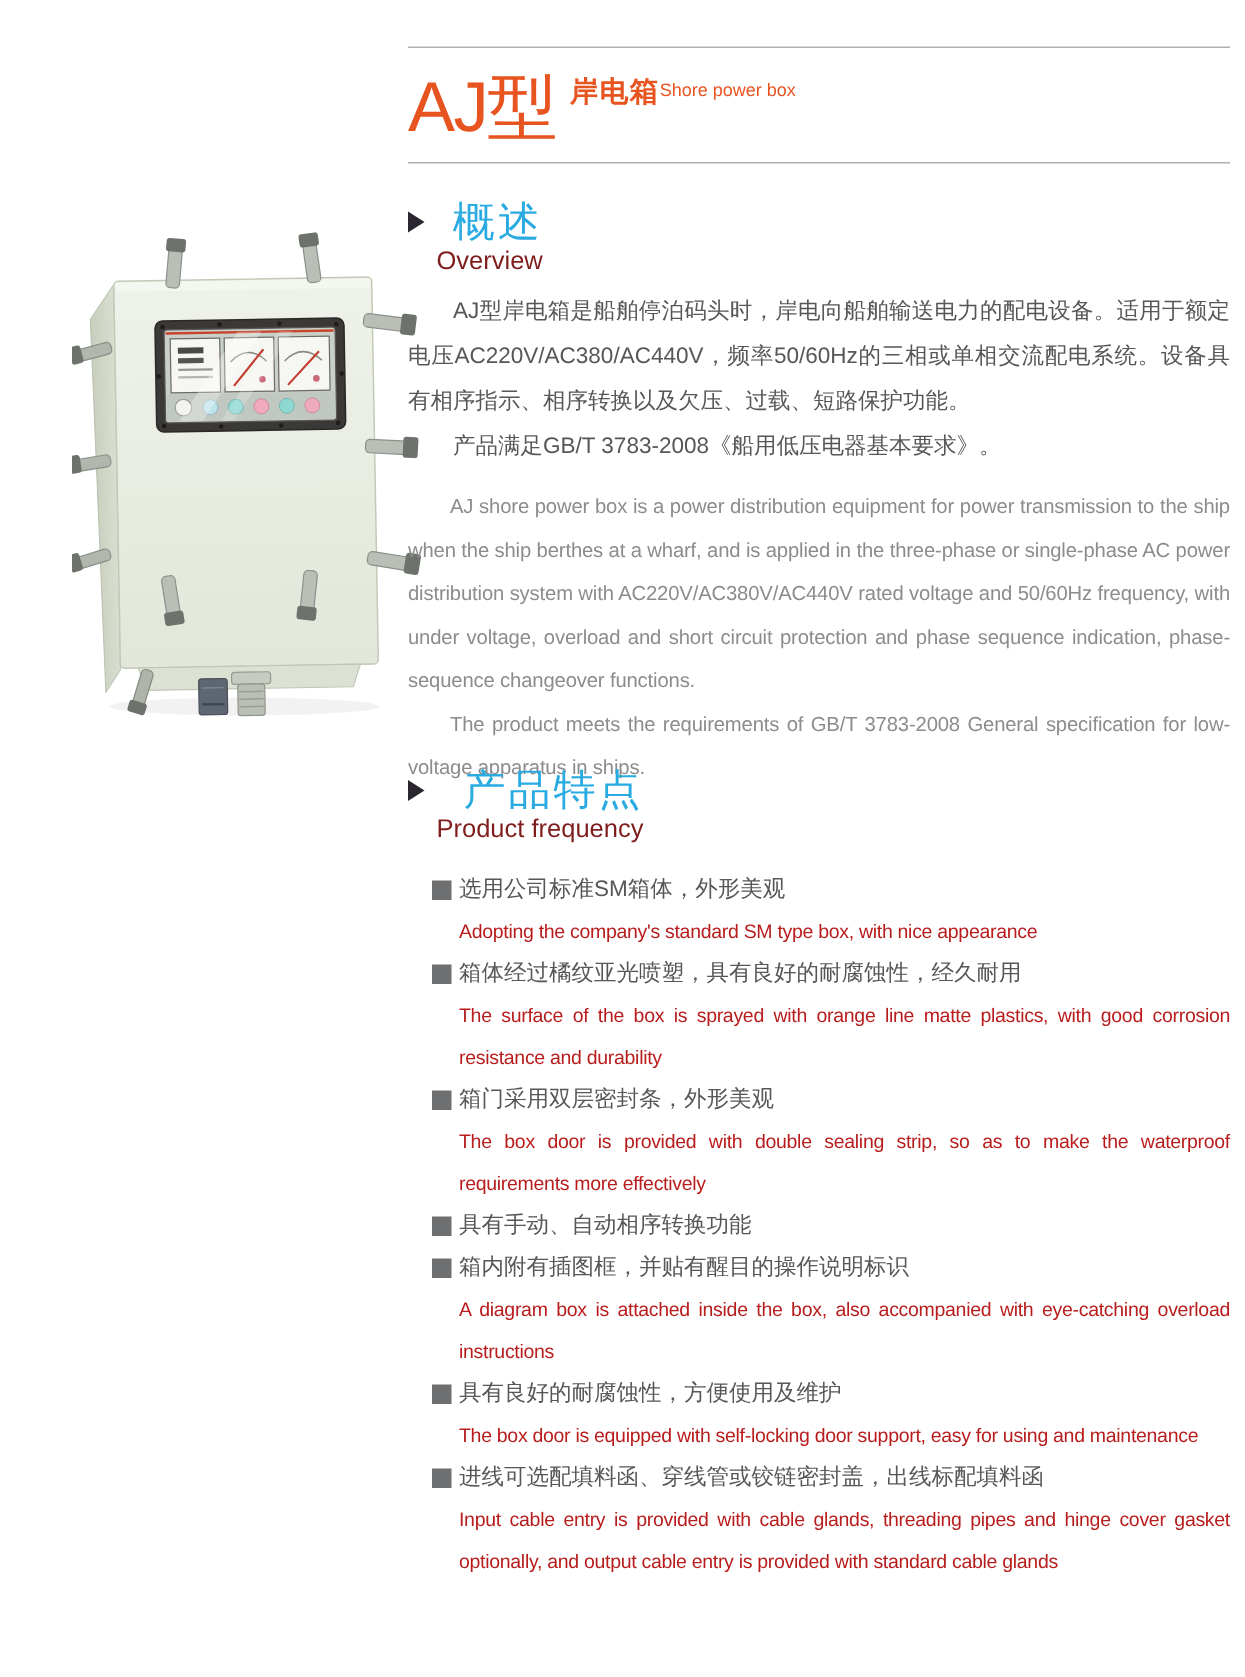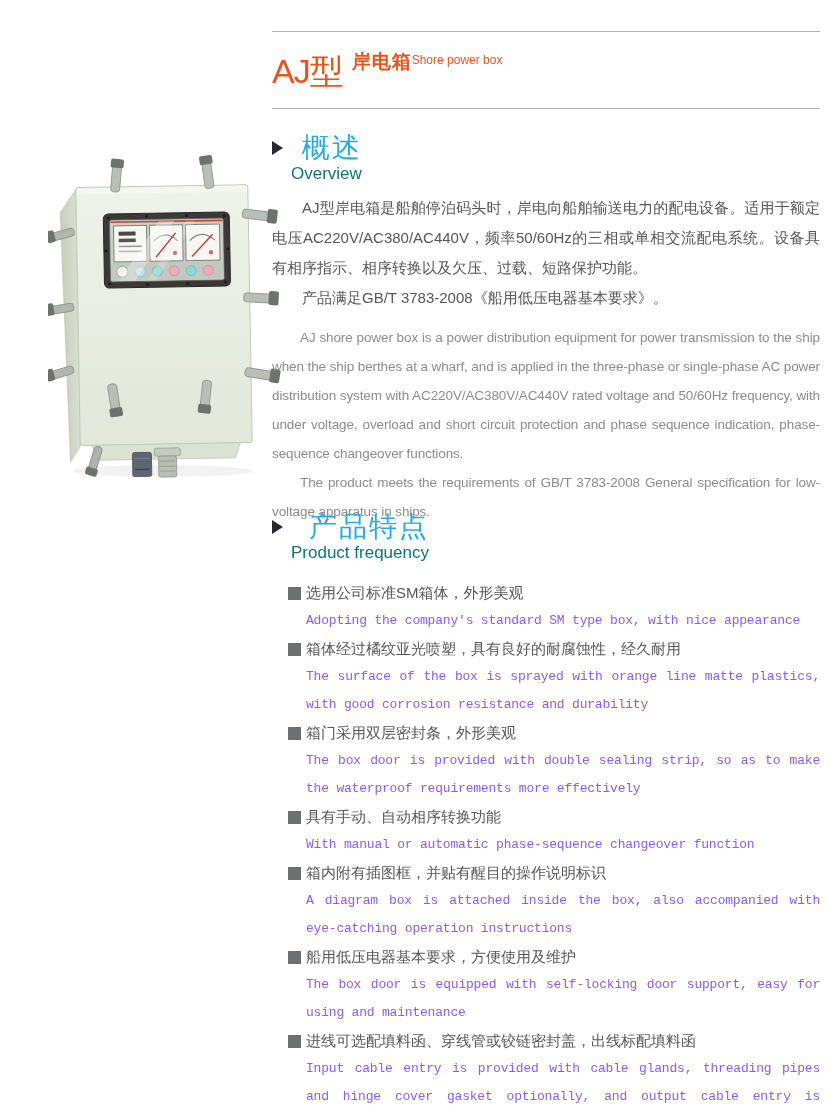--- a/index.html
+++ b/index.html
@@ -4,49 +4,49 @@
 <style>
   html,body{margin:0;padding:0;background:#ffffff;}
   .page{position:relative;width:830px;height:1118px;background:#ffffff;overflow:hidden;
         font-family:"Liberation Sans",sans-serif;-webkit-font-smoothing:antialiased;}
 
   .rule{position:absolute;left:272px;width:548px;height:1px;background:#b1b1b1;}
   #rule-top{top:31px;}
   #rule-bottom{top:108px;}
 
   .title-block{position:absolute;left:272px;top:46px;display:flex;align-items:flex-start;}
-  .title-main{font-size:34px;line-height:50px;color:#E85420;letter-spacing:-1px;}
+  .title-main{font-size:47px;line-height:50px;color:#E85420;letter-spacing:-1px;}
   .title-sub{margin-left:9px;margin-top:4px;display:flex;color:#E85420;}
   .title-sub .t-zh{font-size:19px;font-weight:bold;line-height:23px;letter-spacing:1px;}
   .title-sub .t-en{font-size:12px;line-height:21px;}
 
   .section{position:absolute;left:272px;width:548px;}
   #overview{top:131px;}
   #features{top:510px;}
 
   .sec-head{display:flex;}
   .arrow{width:0;height:0;border-left:11px solid #2B2730;border-top:7px solid transparent;
          border-bottom:7px solid transparent;margin-top:10px;flex:none;}
   .sec-titles{margin-left:8px;}
   .sec-zh{font-size:28px;line-height:33px;color:#29ABE2;letter-spacing:2px;text-align:right;}
-  .sec-en{font-size:17px;line-height:20px;color:#0f766e;}
+  .sec-en{font-size:17px;line-height:20px;color:#7f1d1d;}
 
   .p-zh{margin:9px 0 0 0;font-size:15px;line-height:30px;color:#585656;
         text-align:justify;text-indent:2em;}
   .p-zh + .p-zh{margin-top:0;}
   .p-en{margin:10px 0 0 0;font-size:13.5px;line-height:29px;color:#8C8C8C;
         text-align:justify;text-indent:28px;letter-spacing:-0.1px;}
   .p-en + .p-en{margin-top:0;}
 
   .feature-list{margin:16px 0 0 0;padding:0 0 0 16px;list-style:none;}
   .feature{margin:0;}
   .f-zh{display:flex;align-items:flex-start;font-size:15px;line-height:28px;color:#585656;}
   .f-bullet{width:13px;height:13px;background:#6E6F71;margin:8px 5px 0 0;flex:none;}
-  .f-en{margin:0 0 0 18px;font-size:13px;line-height:28px;color:#8b5cf6;
-        text-align:justify;letter-spacing:-0.2px;font-family:Liberation Mono, monospace;}
+  .f-en{margin:0 0 0 18px;font-size:13px;line-height:28px;color:#b91c1c;
+        text-align:justify;letter-spacing:-0.2px;}
 
   .product-figure{position:absolute;left:8px;top:133px;width:245px;height:335px;}
   .product-figure svg{display:block;}
 </style>
 </head>
 <body>
 
 <div class="page">
 
   <div class="rule" id="rule-top"></div>
@@ -241,33 +241,32 @@
             <span class="f-bullet"></span>
             <span>箱门采用双层密封条，外形美观</span>
           </div>
         <div class="f-en">The box door is provided with double sealing strip, so as to make the waterproof requirements more effectively</div>
       </li>
       <li class="feature">
         <div class="f-zh">
             <span class="f-bullet"></span>
             <span>具有手动、自动相序转换功能</span>
           </div>
-        <div class="f-en">With manual or automatic phase-sequence changeover function</div>
       </li>
       <li class="feature">
         <div class="f-zh">
             <span class="f-bullet"></span>
             <span>箱内附有插图框，并贴有醒目的操作说明标识</span>
           </div>
-        <div class="f-en">A diagram box is attached inside the box, also accompanied with eye-catching operation instructions</div>
-      </li>
-      <li class="feature">
-        <div class="f-zh">
-            <span class="f-bullet"></span>
-            <span>船用低压电器基本要求，方便使用及维护</span>
+        <div class="f-en">A diagram box is attached inside the box, also accompanied with eye-catching overload instructions</div>
+      </li>
+      <li class="feature">
+        <div class="f-zh">
+            <span class="f-bullet"></span>
+            <span>具有良好的耐腐蚀性，方便使用及维护</span>
           </div>
         <div class="f-en">The box door is equipped with self-locking door support, easy for using and maintenance</div>
       </li>
       <li class="feature">
         <div class="f-zh">
             <span class="f-bullet"></span>
             <span>进线可选配填料函、穿线管或铰链密封盖，出线标配填料函</span>
           </div>
         <div class="f-en">Input cable entry is provided with cable glands, threading pipes and hinge cover gasket optionally, and output cable entry is provided with standard cable glands</div>
       </li>

